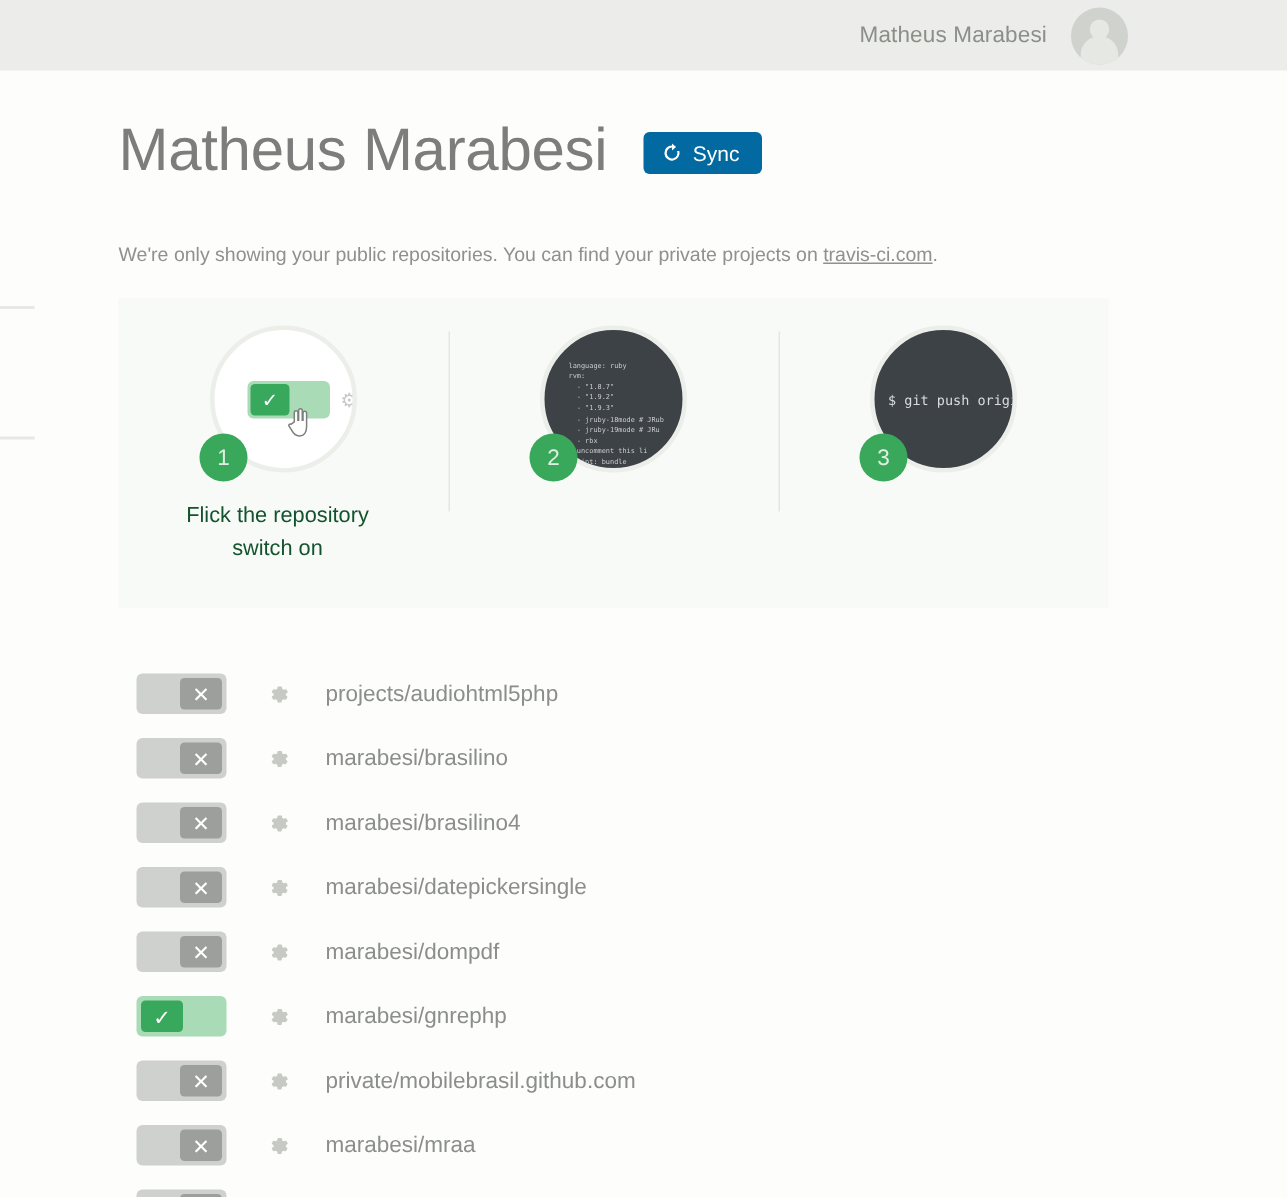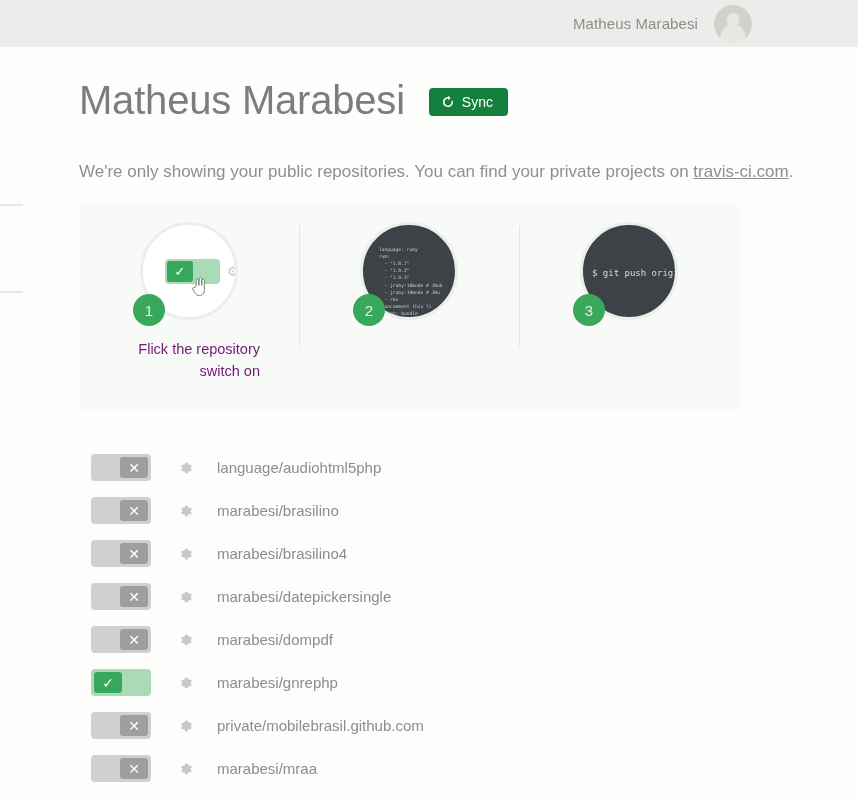--- a/index.html
+++ b/index.html
@@ -93,21 +93,21 @@
   }
   h1.profile-name {
     font-size: 40px;
     font-weight: 400;
     color: #7d7d7d;
     margin: 0;
     line-height: 1;
     letter-spacing: -.2px;
   }
   .sync-btn {
-    background: #15803d;
+    background: #0369a1;
     color: #ffffff;
     border: none;
     border-radius: 4px;
     font-size: 14px;
     font-family: "Liberation Sans", sans-serif;
     padding: 7px 15px 7px 12px;
     display: inline-flex;
     align-items: center;
     gap: 7px;
     cursor: pointer;
@@ -122,21 +122,21 @@
   }
   .sync-btn .sync-icon svg { display: block; }
   .sync-note {
     font-size: 14px;
     color: #b3b6b1;
     margin-top: 6px;
     white-space: nowrap;
   }
 
   .public-note {
-    font-size: 17px;
+    font-size: 13px;
     color: #8e918c;
     margin-top: 42px;
   }
   .public-note a {
     color: #8e918c;
     text-decoration: underline;
   }
 
   
   .onboard {
@@ -197,23 +197,23 @@
     color: #dff0e3;
     font-size: 15px;
     display: flex;
     align-items: center;
     justify-content: center;
     line-height: 1;
   }
   .step-label {
     width: 150px;
     font-size: 14.5px;
-    color: #701a75;
+    color: #14532d;
     line-height: 22px;
-    text-align: right;
+    text-align: center;
     margin-left: -8px;
   }
 
   
   .mini-switch-row {
     position: absolute;
     top: 34px;
     left: 22px;
     display: flex;
     align-items: center;
@@ -417,21 +417,21 @@
       <div class="repo-row">
         <div class="switch off">
           <span class="knob">✕</span>
         </div>
         <div class="gear-btn">
           <svg width="16" height="16" viewBox="0 0 16 16" aria-hidden="true">
             <path fill="#c6c9c4" d="M8 5.1a2.9 2.9 0 1 0 0 5.8 2.9 2.9 0 0 0 0-5.8zm0 4.2a1.3 1.3 0 1 1 0-2.6 1.3 1.3 0 0 1 0 2.6z"></path>
             <path fill="#c6c9c4" d="M13.6 9.2l-1-.6a5.8 5.8 0 0 0 0-1.2l1-.6a.5.5 0 0 0 .2-.6l-.9-1.5a.5.5 0 0 0-.6-.2l-1.1.4a5.4 5.4 0 0 0-1-.6l-.2-1.2a.5.5 0 0 0-.5-.4H7.5a.5.5 0 0 0-.5.4l-.2 1.2c-.4.1-.7.3-1 .6l-1.1-.4a.5.5 0 0 0-.6.2l-.9 1.5a.5.5 0 0 0 .2.6l1 .6a5.8 5.8 0 0 0 0 1.2l-1 .6a.5.5 0 0 0-.2.6l.9 1.5c.1.2.4.3.6.2l1.1-.4c.3.2.6.4 1 .6l.2 1.2c0 .2.2.4.5.4h1.8c.3 0 .5-.2.5-.4l.2-1.2c.4-.1.7-.3 1-.6l1.1.4c.2.1.5 0 .6-.2l.9-1.5a.5.5 0 0 0-.2-.6z"></path>
           </svg>
         </div>
-        <div class="repo-name">language/audiohtml5php</div>
+        <div class="repo-name">projects/audiohtml5php</div>
       </div>
       <div class="repo-row">
         <div class="switch off">
           <span class="knob">✕</span>
         </div>
         <div class="gear-btn">
           <svg width="16" height="16" viewBox="0 0 16 16" aria-hidden="true">
             <path fill="#c6c9c4" d="M8 5.1a2.9 2.9 0 1 0 0 5.8 2.9 2.9 0 0 0 0-5.8zm0 4.2a1.3 1.3 0 1 1 0-2.6 1.3 1.3 0 0 1 0 2.6z"></path>
             <path fill="#c6c9c4" d="M13.6 9.2l-1-.6a5.8 5.8 0 0 0 0-1.2l1-.6a.5.5 0 0 0 .2-.6l-.9-1.5a.5.5 0 0 0-.6-.2l-1.1.4a5.4 5.4 0 0 0-1-.6l-.2-1.2a.5.5 0 0 0-.5-.4H7.5a.5.5 0 0 0-.5.4l-.2 1.2c-.4.1-.7.3-1 .6l-1.1-.4a.5.5 0 0 0-.6.2l-.9 1.5a.5.5 0 0 0 .2.6l1 .6a5.8 5.8 0 0 0 0 1.2l-1 .6a.5.5 0 0 0-.2.6l.9 1.5c.1.2.4.3.6.2l1.1-.4c.3.2.6.4 1 .6l.2 1.2c0 .2.2.4.5.4h1.8c.3 0 .5-.2.5-.4l.2-1.2c.4-.1.7-.3 1-.6l1.1.4c.2.1.5 0 .6-.2l.9-1.5a.5.5 0 0 0-.2-.6z"></path>
           </svg>

